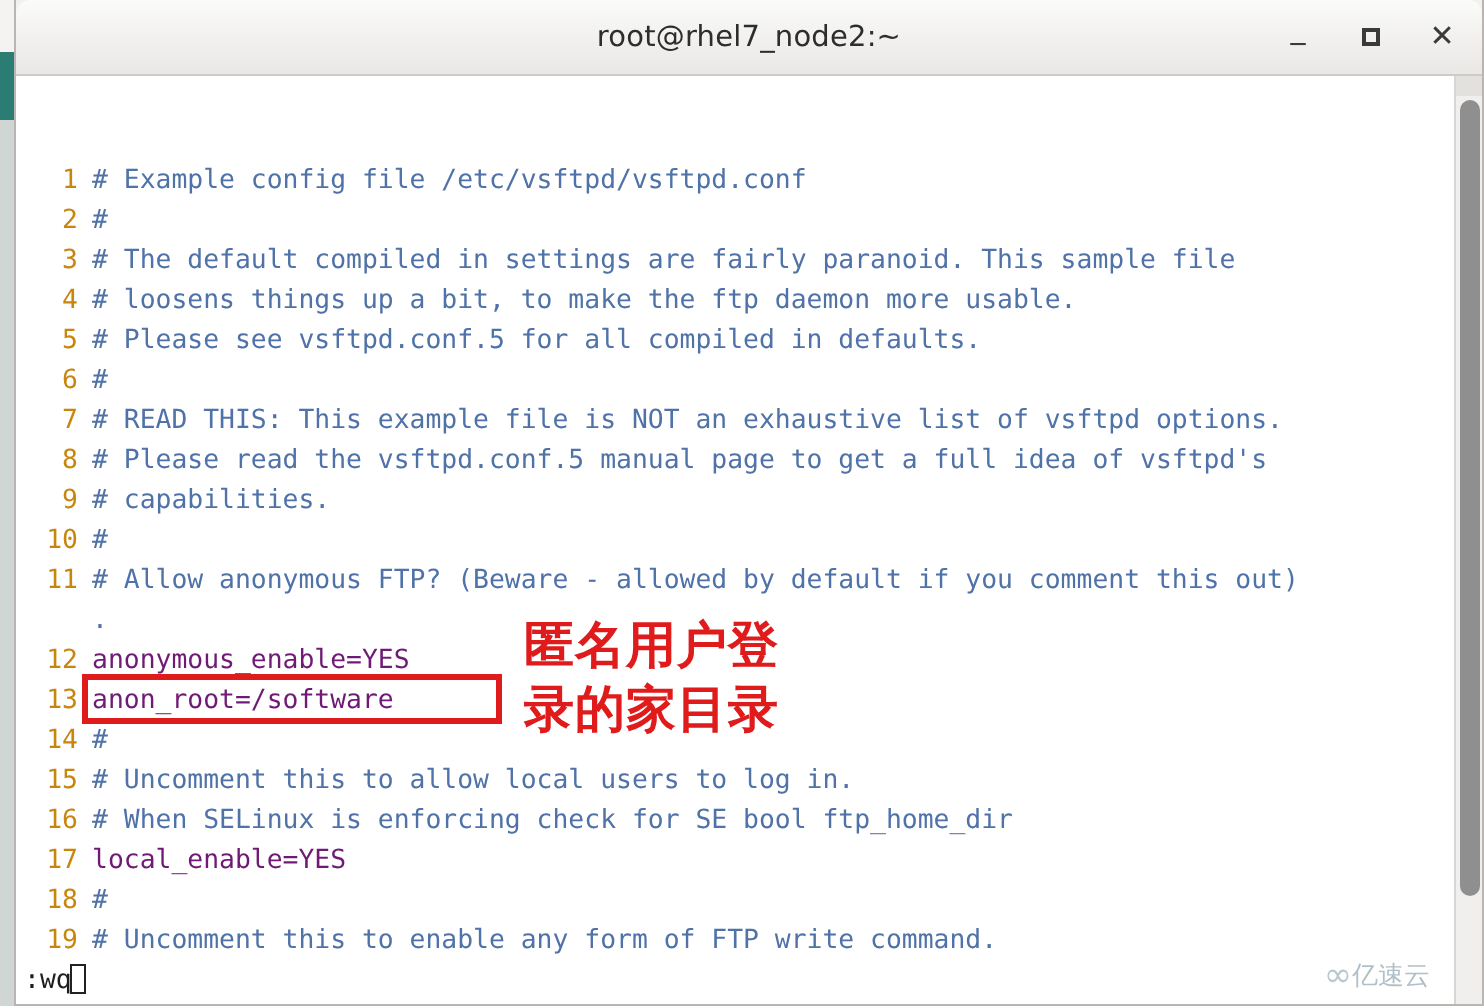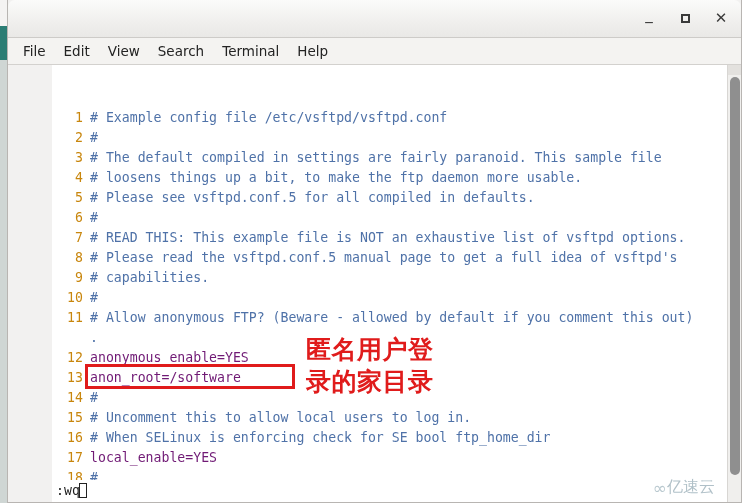--- a/index.html
+++ b/index.html
@@ -98,21 +98,20 @@
     font-family: "DejaVu Sans", sans-serif;
   }
 
   
   #term-wrap {
     flex: 1;
     position: relative;
     background: #ffffff;
     display: flex;
     overflow: hidden;
-    margin-left: 44px;
   }
   #term {
     flex: 1;
     position: relative;
     background: #ffffff;
     font-family: "DejaVu Sans Mono", monospace;
     font-size: 13.2px;
     line-height: 20px;
     padding: 3px 0 0 0;
     overflow: hidden;
@@ -213,50 +212,43 @@
     opacity: .72;
     pointer-events: none;
   }
   #wm-logo {
     font-size: 17px;
     color: #9fb4bd;
     letter-spacing: -4px;
     font-family: "DejaVu Sans", sans-serif;
   }
   #wm-text {
-    font-size: 16px;
+    font-size: 13px;
     color: #93a9b3;
     font-family: "DejaVu Sans", sans-serif;
   }
 </style>
 </head>
 <body>
 
 <div id="left-strip"></div>
 
 <div id="window">
 
   <div id="titlebar">
+    <div id="title-text">root@rhel7_node2:~</div>
     <div class="winbtns">
       <div class="winbtn wb-min">_</div>
       <div class="winbtn">
           <span class="wb-max-box"></span>
         </div>
       <div class="winbtn wb-close">✕</div>
     </div>
   </div>
 
-  <div id="menubar">
-    <div class="menuitem">File</div>
-    <div class="menuitem">Edit</div>
-    <div class="menuitem">View</div>
-    <div class="menuitem">Search</div>
-    <div class="menuitem">Terminal</div>
-    <div class="menuitem">Help</div>
-  </div>
 
   <div id="term-wrap">
 
     <div id="term">
       <div id="lines"><div class="row"><span class="ln">1</span><span class="cmt"># Example config file /etc/vsftpd/vsftpd.conf</span></div><div class="row"><span class="ln">2</span><span class="cmt">#</span></div><div class="row"><span class="ln">3</span><span class="cmt"># The default compiled in settings are fairly paranoid. This sample file</span></div><div class="row"><span class="ln">4</span><span class="cmt"># loosens things up a bit, to make the ftp daemon more usable.</span></div><div class="row"><span class="ln">5</span><span class="cmt"># Please see vsftpd.conf.5 for all compiled in defaults.</span></div><div class="row"><span class="ln">6</span><span class="cmt">#</span></div><div class="row"><span class="ln">7</span><span class="cmt"># READ THIS: This example file is NOT an exhaustive list of vsftpd options.</span></div><div class="row"><span class="ln">8</span><span class="cmt"># Please read the vsftpd.conf.5 manual page to get a full idea of vsftpd's</span></div><div class="row"><span class="ln">9</span><span class="cmt"># capabilities.</span></div><div class="row"><span class="ln">10</span><span class="cmt">#</span></div><div class="row"><span class="ln">11</span><span class="cmt"># Allow anonymous FTP? (Beware - allowed by default if you comment this out)</span></div><div class="row"><span class="ln"></span><span class="cmt">.</span></div><div class="row"><span class="ln">12</span><span class="code">anonymous_enable=YES</span></div><div class="row"><span class="ln">13</span><span class="code">anon_root=/software</span></div><div class="row"><span class="ln">14</span><span class="cmt">#</span></div><div class="row"><span class="ln">15</span><span class="cmt"># Uncomment this to allow local users to log in.</span></div><div class="row"><span class="ln">16</span><span class="cmt"># When SELinux is enforcing check for SE bool ftp_home_dir</span></div><div class="row"><span class="ln">17</span><span class="code">local_enable=YES</span></div><div class="row"><span class="ln">18</span><span class="cmt">#</span></div><div class="row"><span class="ln">19</span><span class="cmt"># Uncomment this to enable any form of FTP write command.</span></div></div>
 
       
       <div id="redbox"></div>
 
       

